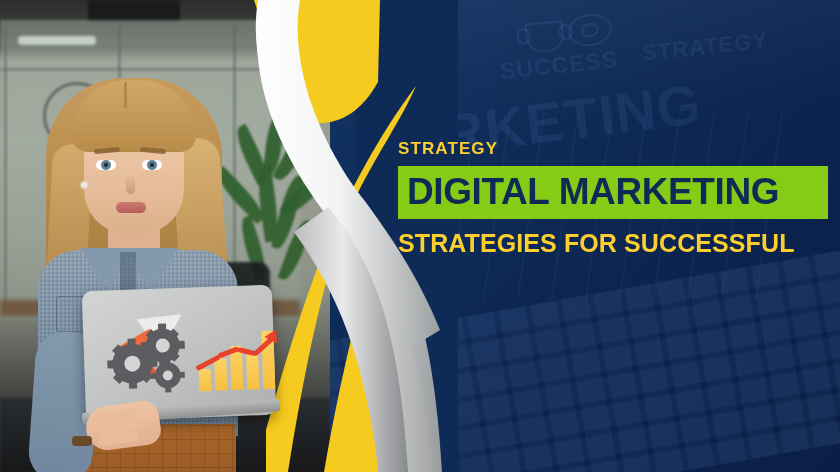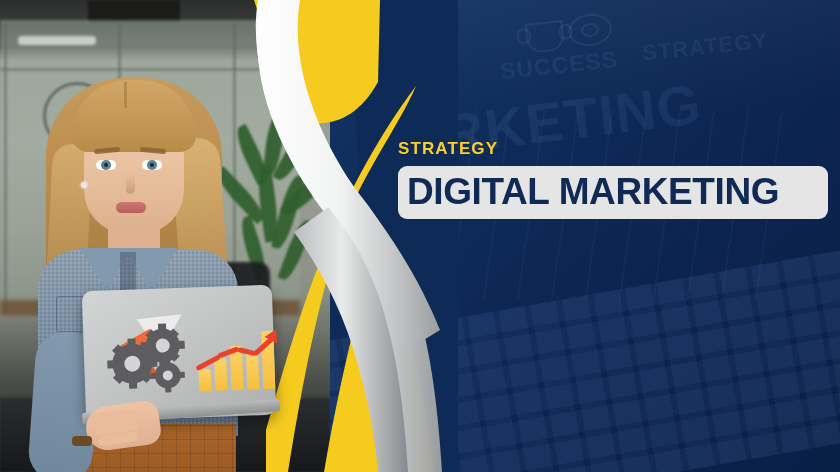--- a/index.html
+++ b/index.html
@@ -136,21 +136,21 @@
     border:2px solid rgba(150,190,255,.10);border-radius:50%;}
   .kbd-ghost{position:absolute;left:-40px;top:296px;width:600px;height:190px;transform:rotate(-10deg);
     background:repeating-linear-gradient(90deg,rgba(150,190,255,.05) 0 26px,transparent 26px 32px),
                repeating-linear-gradient(0deg,rgba(150,190,255,.05) 0 22px,transparent 22px 28px);}
   .screen-ghost{position:absolute;left:30px;top:110px;width:430px;height:190px;transform:skewX(-8deg);
     background:repeating-linear-gradient(90deg,rgba(150,190,255,.04) 0 2px,transparent 2px 34px);}
 
   
   .headline{position:absolute;left:398px;top:140px;width:430px;z-index:20;}
   .eyebrow{color:#fccf2f;font-size:17px;font-weight:700;letter-spacing:1.1px;line-height:1;margin-bottom:9px;}
-  .title-box{background:#e5e5e5;display:block;padding:7px 9px 9px 9px;border-radius:9px;}
+  .title-box{background:#84cc16;display:block;padding:7px 9px 9px 9px;}
   .title{color:#0f2b55;font-size:37px;font-weight:700;letter-spacing:-.4px;line-height:1;white-space:nowrap;}
   .sub{color:#fccf2f;font-size:25px;font-weight:700;letter-spacing:.1px;line-height:1;margin-top:12px;white-space:nowrap;}
   .sub2{color:#ffffff;font-size:21px;font-weight:700;letter-spacing:.6px;line-height:1;margin-top:13px;text-align:right;}
 </style>
 </head>
 <body>
 
 <div id="banner">
 
   <div class="photo-half">
@@ -312,15 +312,16 @@
       <path d="M30 0 C18 72 56 152 104 212 C150 268 172 340 180 472
                L214 472 C206 338 184 262 136 200 C92 144 56 72 68 0 Z" fill="url(#silverTop)" opacity="0.98"></path>
     </svg>
   </div>
 
   <div class="headline">
     <div class="eyebrow">STRATEGY</div>
     <div class="title-box">
       <div class="title">DIGITAL MARKETING</div>
     </div>
+    <div class="sub">STRATEGIES FOR SUCCESSFUL</div>
   </div>
 
 </div>
 
 </body></html>

